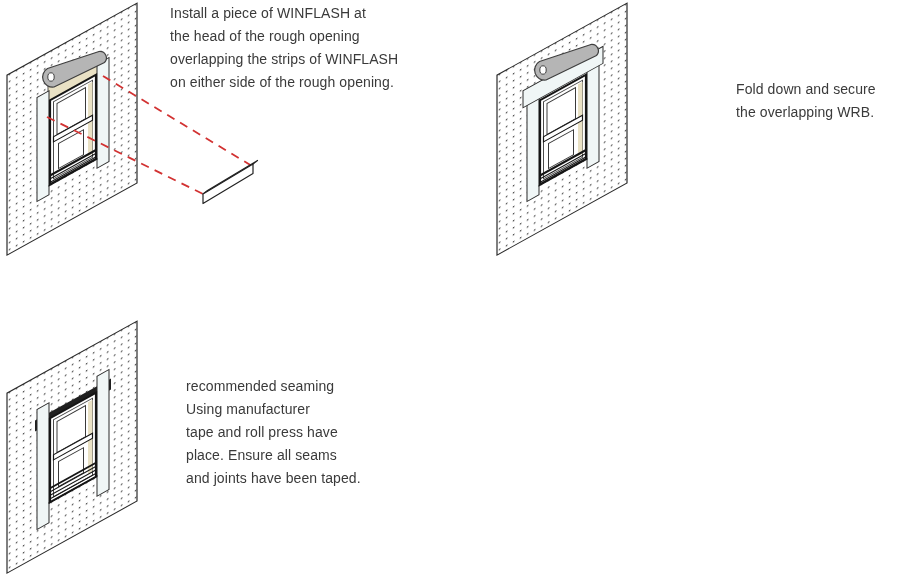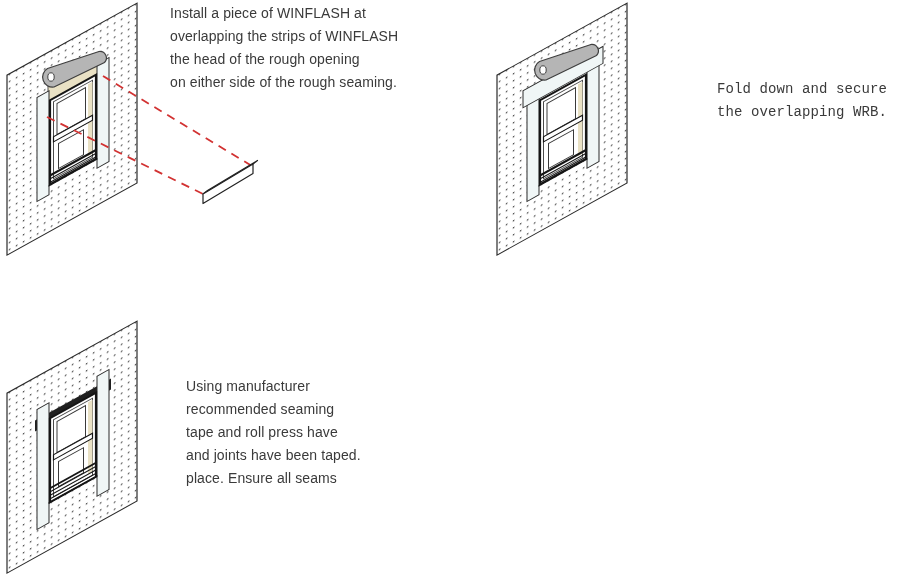--- a/index.html
+++ b/index.html
@@ -12,21 +12,21 @@
   .caption{
     position:absolute;
     color:#3a3a3a;
     font-size:14px;
     line-height:23px;
     letter-spacing:0.1px;
     white-space:nowrap;
   }
   .caption .cap-line{height:23px;}
   #caption-step1{left:170px;top:2px;}
-  #caption-step2{left:717px;top:78px;font-family:Liberation Mono, monospace;}
+  #caption-step2{left:736px;top:78px;}
   #caption-step3{left:186px;top:375px;}
   svg{position:absolute;display:block;}
   #diagram-step1{left:0;top:0;}
   #diagram-step2{left:490px;top:0;}
   #diagram-step3{left:0;top:318px;}
   .wall-outline{stroke:#2b2b2b;stroke-width:1.2;}
   .strip{stroke:#2b2b2b;stroke-width:1;}
   .frame-outer{fill:#ffffff;stroke:#151515;stroke-width:2.2;}
   .frame-inner{fill:none;stroke:#4a4a4a;stroke-width:1;}
   .glass{fill:#ffffff;stroke:#3a3a3a;stroke-width:1;}
@@ -152,31 +152,31 @@
           <line class="sill-line" x1="50" y1="205" x2="96" y2="205"></line>
           <line class="sill-line" x1="50" y1="208.5" x2="96" y2="208.5"></line>
           <line class="sill-line" x1="48.5" y1="212" x2="97.5" y2="212"></line>
         </g>
       </g>
     </g>
   </svg>
 
   <div class="caption" id="caption-step1">
     <div class="cap-line">Install a piece of WINFLASH at</div>
+    <div class="cap-line">the head of the rough opening</div>
     <div class="cap-line">overlapping the strips of WINFLASH</div>
-    <div class="cap-line">the head of the rough opening</div>
-    <div class="cap-line">on either side of the rough seaming.</div>
+    <div class="cap-line">on either side of the rough opening.</div>
   </div>
 
   <div class="caption" id="caption-step2">
     <div class="cap-line">Fold down and secure</div>
     <div class="cap-line">the overlapping WRB.</div>
   </div>
 
   <div class="caption" id="caption-step3">
+    <div class="cap-line">recommended seaming</div>
     <div class="cap-line">Using manufacturer</div>
-    <div class="cap-line">recommended seaming</div>
     <div class="cap-line">tape and roll press have</div>
+    <div class="cap-line">place. Ensure all seams</div>
     <div class="cap-line">and joints have been taped.</div>
-    <div class="cap-line">place. Ensure all seams</div>
   </div>
 
 </div>
 
 </body></html>

